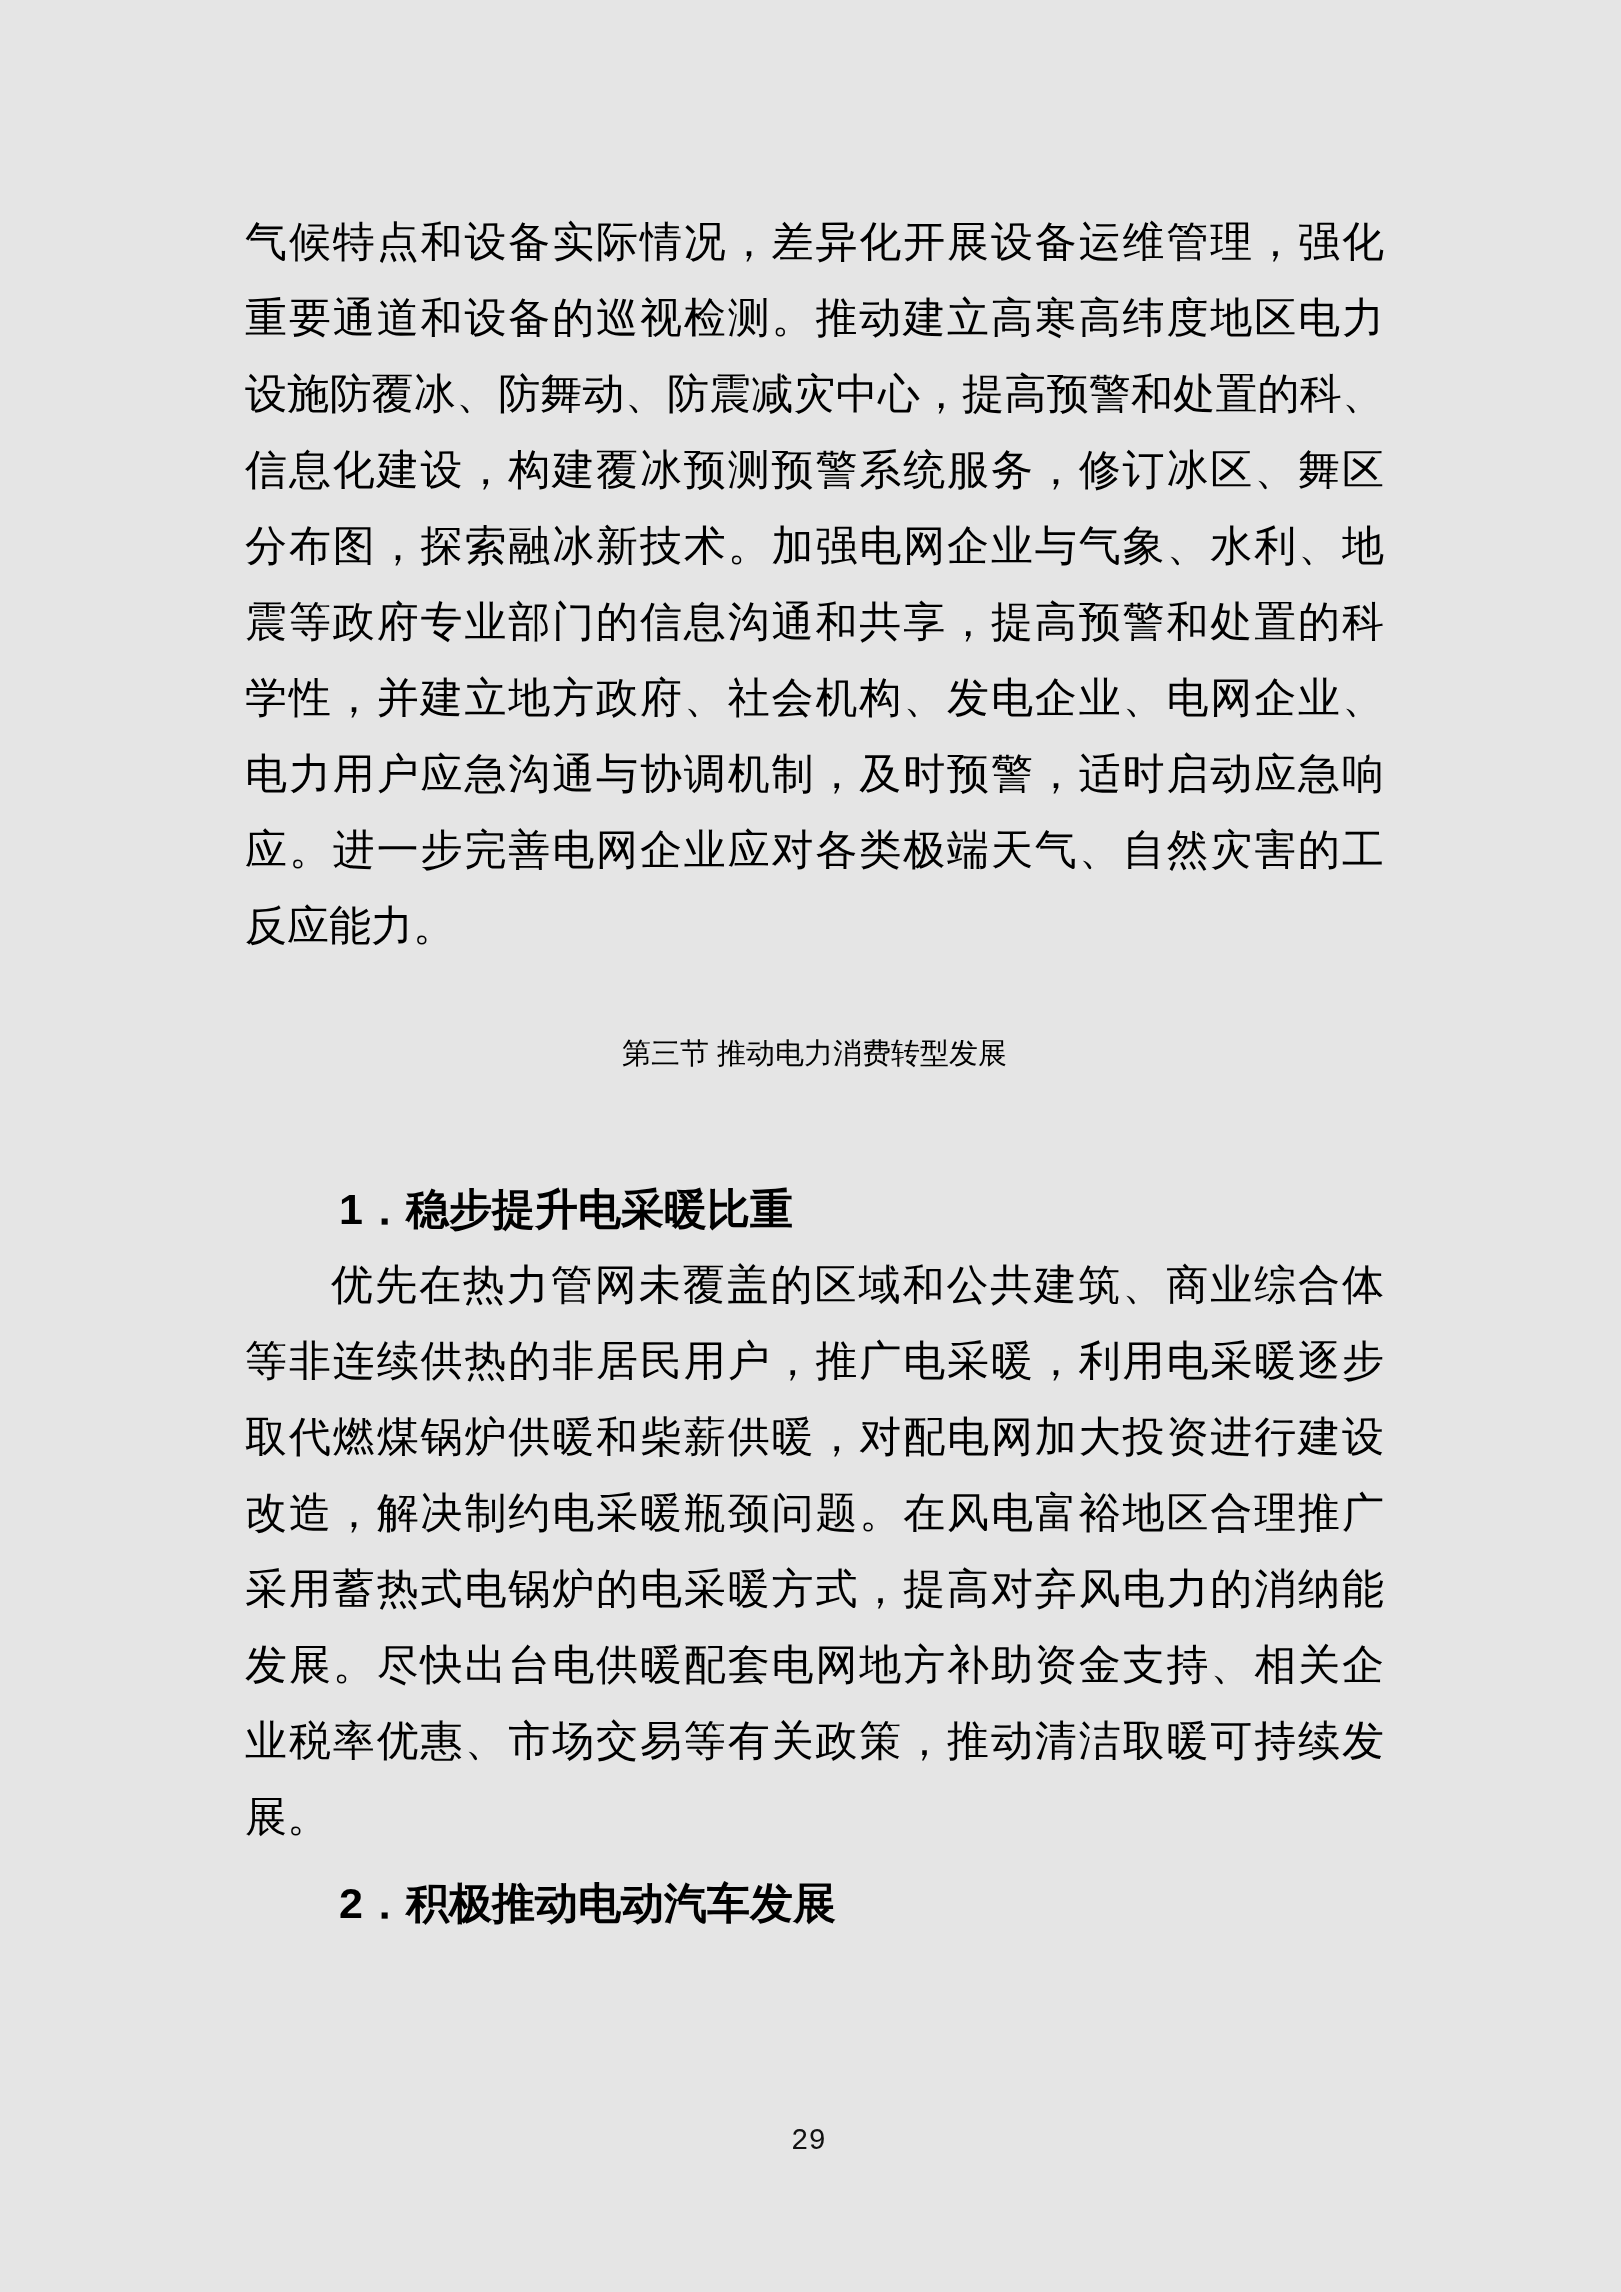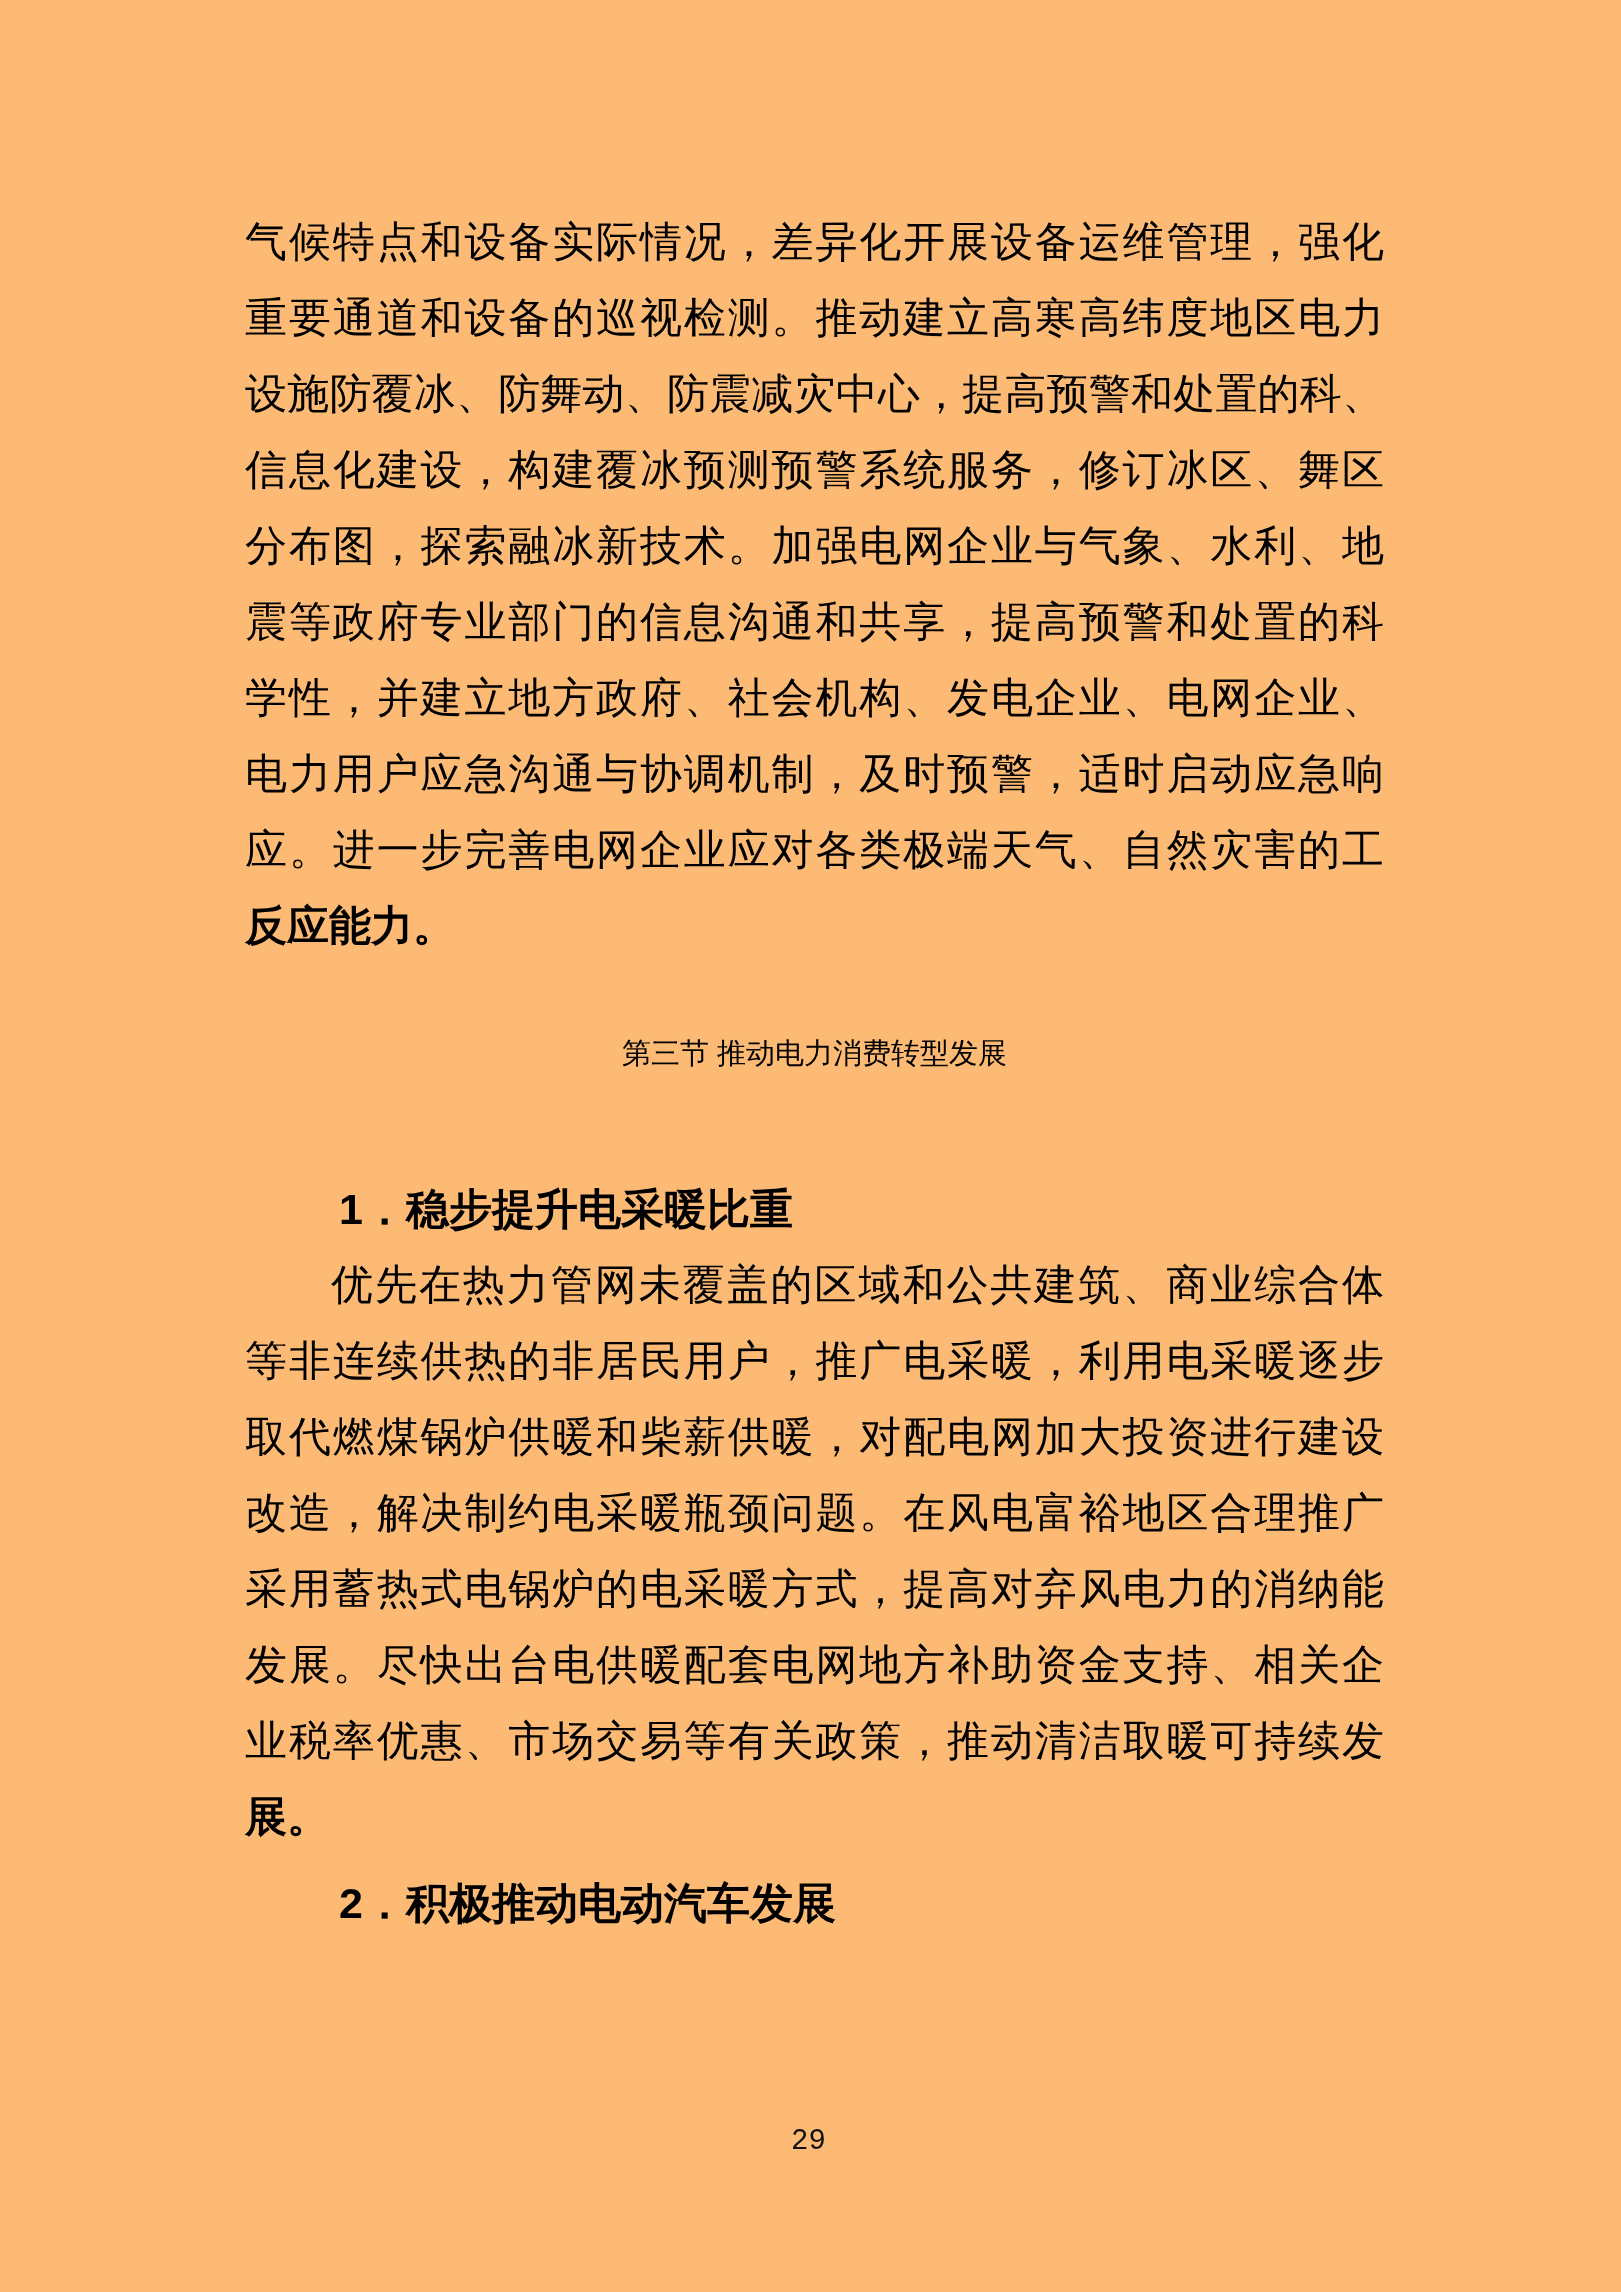--- a/index.html
+++ b/index.html
@@ -4,21 +4,21 @@
 <style>
   html, body {
     margin: 0;
     padding: 0;
     background: #ffffff;
   }
   .page {
     position: relative;
     width: 1621px;
     height: 2293px;
-    background: #fdba74;
+    background: #e5e5e5;
     color: #000000;
     font-family: "Liberation Sans", sans-serif;
     overflow: hidden;
   }
   .content {
     position: absolute;
     left: 245px;
     top: 204px;
     width: 1139px;
   }
@@ -30,21 +30,20 @@
     font-size: 42px;
     line-height: 76px;
     text-align: justify;
     text-align-last: justify;
     white-space: normal;
     letter-spacing: 0;
   }
   .line.last {
     text-align: center;
     text-align-last: left;
-    font-weight: bold;
   }
   .line.indent {
     text-indent: 86px;
   }
   .section-heading {
     margin-top: 51px;
     font-size: 29px;
     line-height: 76px;
     text-align: center;
     font-weight: 500;

